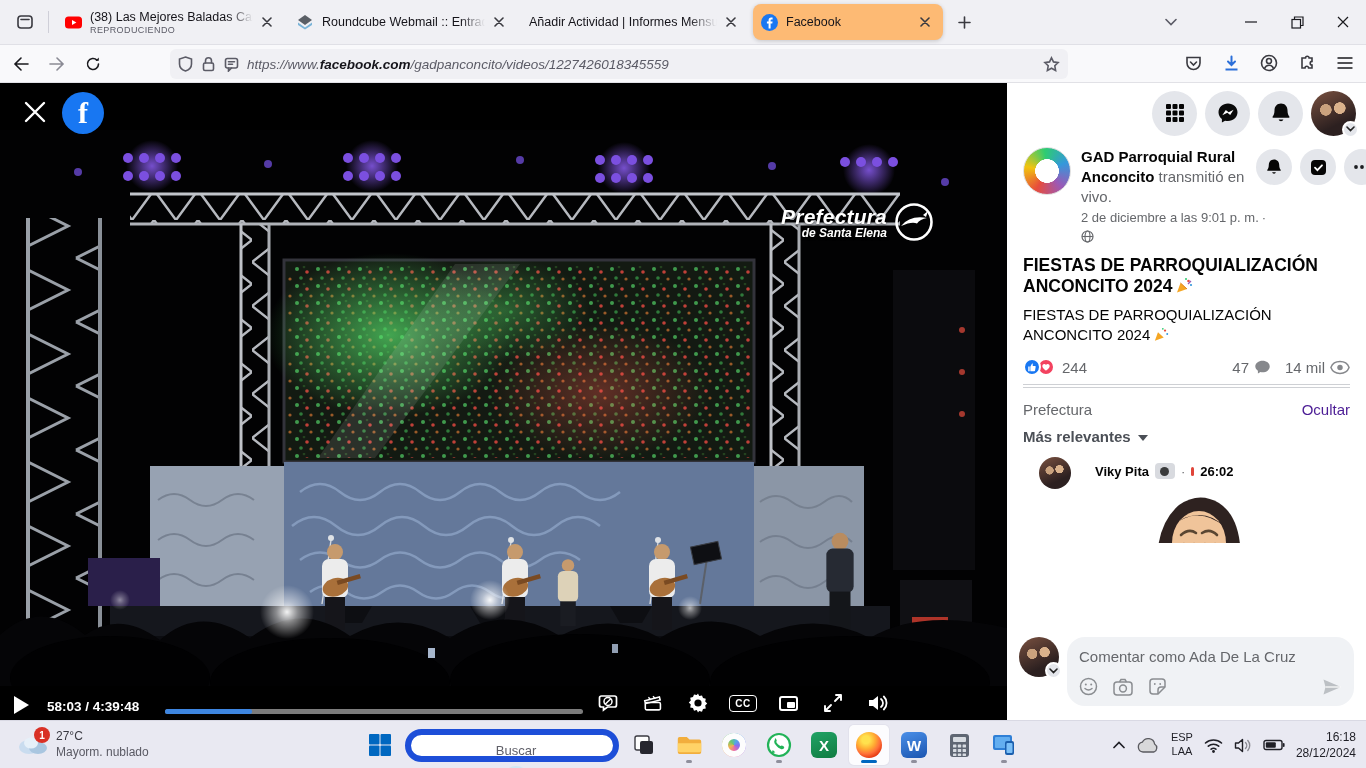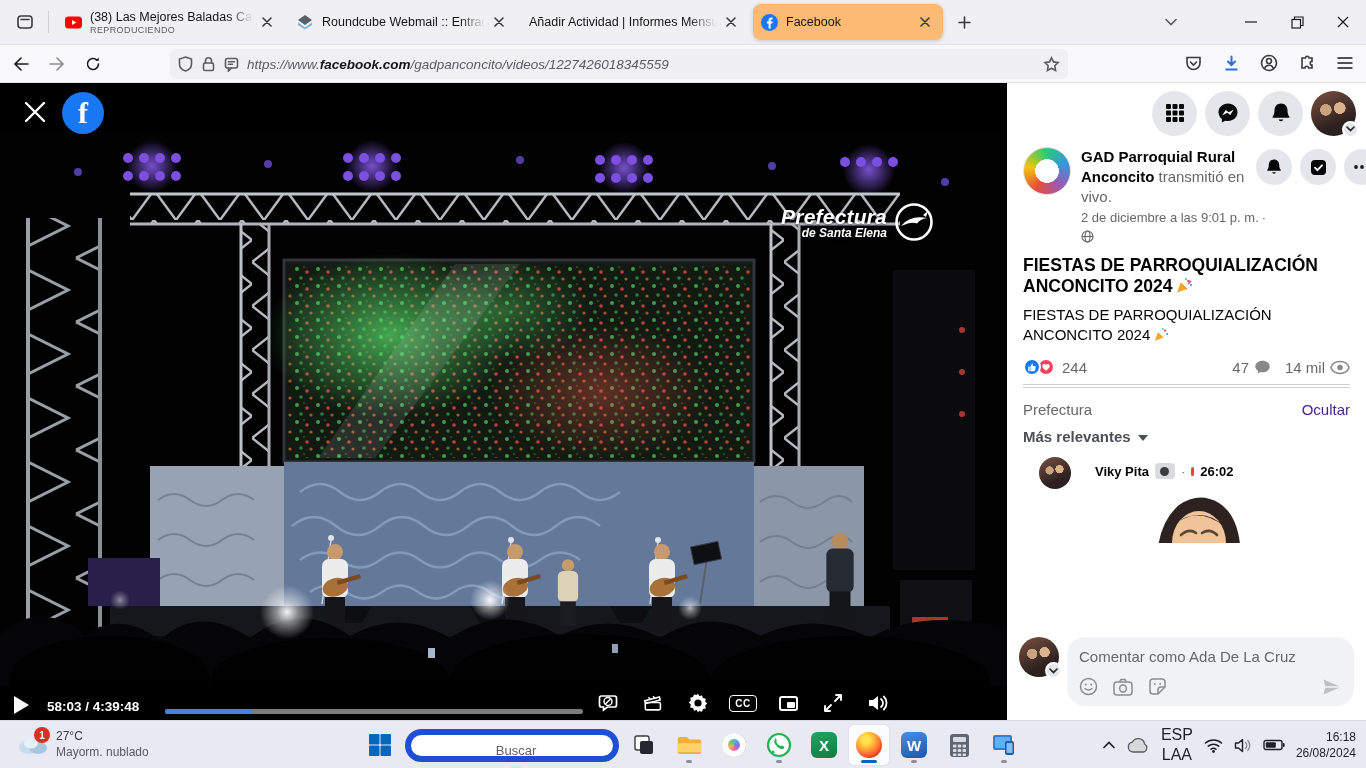--- a/index.html
+++ b/index.html
@@ -157,21 +157,21 @@
     display:flex; align-items:center; padding:0 4px 0 12px; gap:8px;flex-direction:column; }
   .search-pill .ph { font-size:13px; color:#5f5f68; flex:1; }
   .bing-thumb { width:26px; height:26px; border-radius:50%; overflow:hidden; flex:none;
     background:
      radial-gradient(circle at 50% 62%, #b9844f 0 18%, transparent 19%),
      linear-gradient(180deg,#cfe8f4 0 48%, #e6d7a5 48% 66%, #3fa9bd 66% 100%); }
   .appsq { width:26px; height:26px; border-radius:6px; display:flex; align-items:center;
     justify-content:center; color:#fff; font-weight:700; font-size:15px; }
   .tb-tray { position:absolute; right:4px; top:0; height:48px; display:flex; align-items:center; gap:11px;
     padding-right:6px; }
-  .lang { font-size:16px; color:#1f1f26; text-align:center; line-height:1.25; }
+  .lang { font-size:11px; color:#1f1f26; text-align:center; line-height:1.25; }
   .dtime { font-size:12px; color:#1f1f26; text-align:right; line-height:1.35; }
   .trayic { display:flex; align-items:center; justify-content:center; }
 </style>
 </head>
 <body>
 
 <div class="screen">
 
   <div class="tabstrip">
     <div class="ffview">
@@ -906,18 +906,18 @@
       </div>
       <div class="trayic">
         <svg width="22" height="12" viewBox="0 0 22 12">
             <rect x="1" y="1.5" width="18" height="9" rx="2" fill="none" stroke="#1f1f26" stroke-width="1.4"></rect>
             <rect x="2.8" y="3.3" width="10" height="5.4" rx="1" fill="#1f1f26"></rect>
             <rect x="19.8" y="4" width="1.8" height="4" rx=".9" fill="#1f1f26"></rect>
           </svg>
       </div>
       <div class="dtime">
         <div>16:18</div>
-        <div>26/08/2024</div>
+        <div>28/12/2024</div>
       </div>
     </div>
   </div>
 
 </div>
 
 </body></html>

